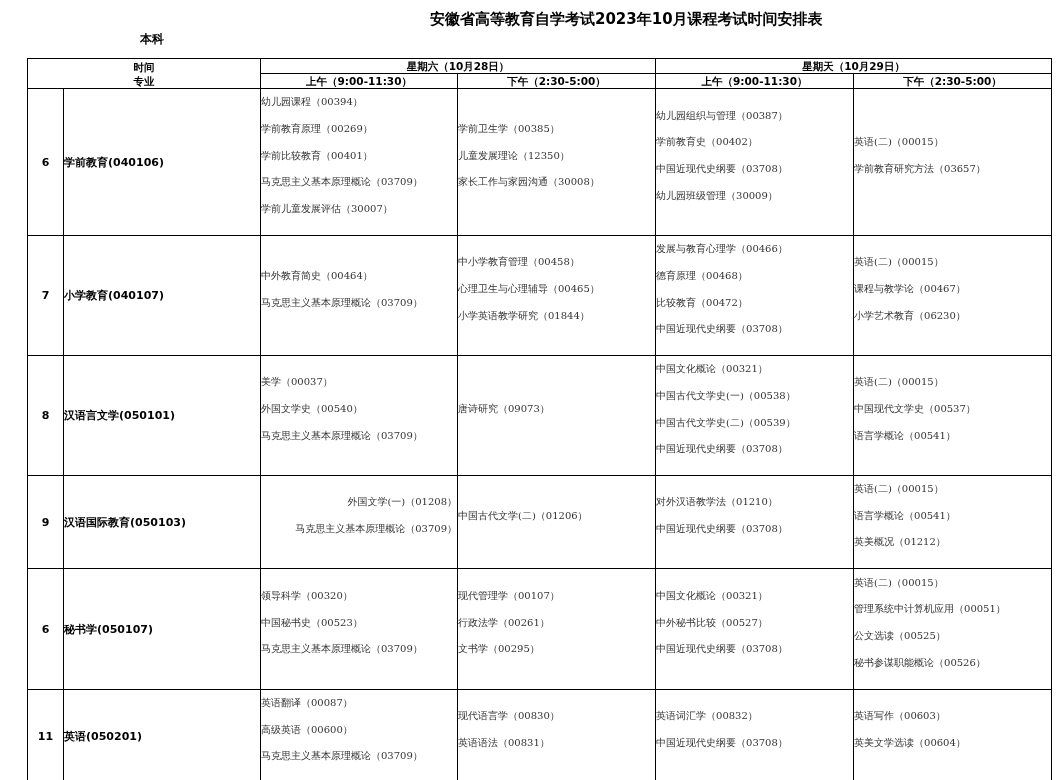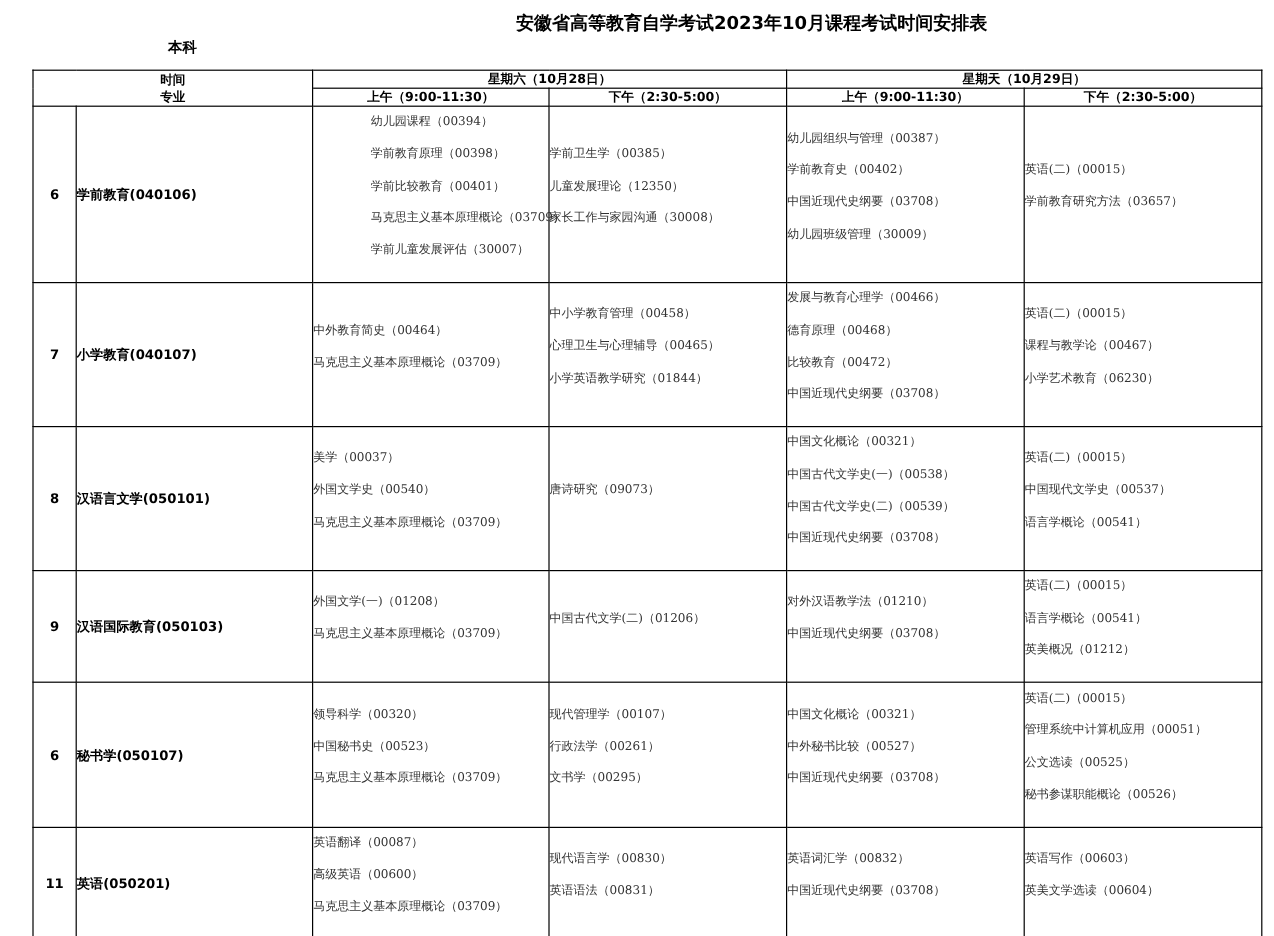--- a/index.html
+++ b/index.html
@@ -74,23 +74,23 @@
       <th class="hdr">下午（2:30-5:00）</th>
       <th class="hdr">上午（9:00-11:30）</th>
       <th class="hdr">下午（2:30-5:00）</th>
     </tr>
   </thead>
   <tbody id="tbody">
       <tr style="height: 147px;">
         <td class="num">6</td>
         <td class="major">学前教育(040106)</td>
         <td class="cell">
-          <div class="cell-inner" style="height: 145px; margin-left: 48px;">
+          <div class="cell-inner" style="height: 145px;">
             <span class="course">幼儿园课程（00394）</span>
-            <span class="course">学前教育原理（00398）</span>
+            <span class="course">学前教育原理（00269）</span>
             <span class="course">学前比较教育（00401）</span>
             <span class="course">马克思主义基本原理概论（03709）</span>
             <span class="course">学前儿童发展评估（30007）</span>
           </div>
         </td>
         <td class="cell">
           <div class="cell-inner" style="height: 145px;">
             <span class="course">学前卫生学（00385）</span>
             <span class="course">儿童发展理论（12350）</span>
             <span class="course">家长工作与家园沟通（30008）</span>
@@ -171,21 +171,21 @@
             <span class="course">英语(二)（00015）</span>
             <span class="course">中国现代文学史（00537）</span>
             <span class="course">语言学概论（00541）</span>
           </div>
         </td>
       </tr>
       <tr style="height: 93px;">
         <td class="num">9</td>
         <td class="major">汉语国际教育(050103)</td>
         <td class="cell">
-          <div class="cell-inner" style="height: 91px;">
+          <div class="cell-inner" style="height: 91px; text-align: right;">
             <span class="course">外国文学(一)（01208）</span>
             <span class="course">马克思主义基本原理概论（03709）</span>
           </div>
         </td>
         <td class="cell">
           <div class="cell-inner" style="height: 91px;">
             <span class="course">中国古代文学(二)（01206）</span>
           </div>
         </td>
         <td class="cell">

